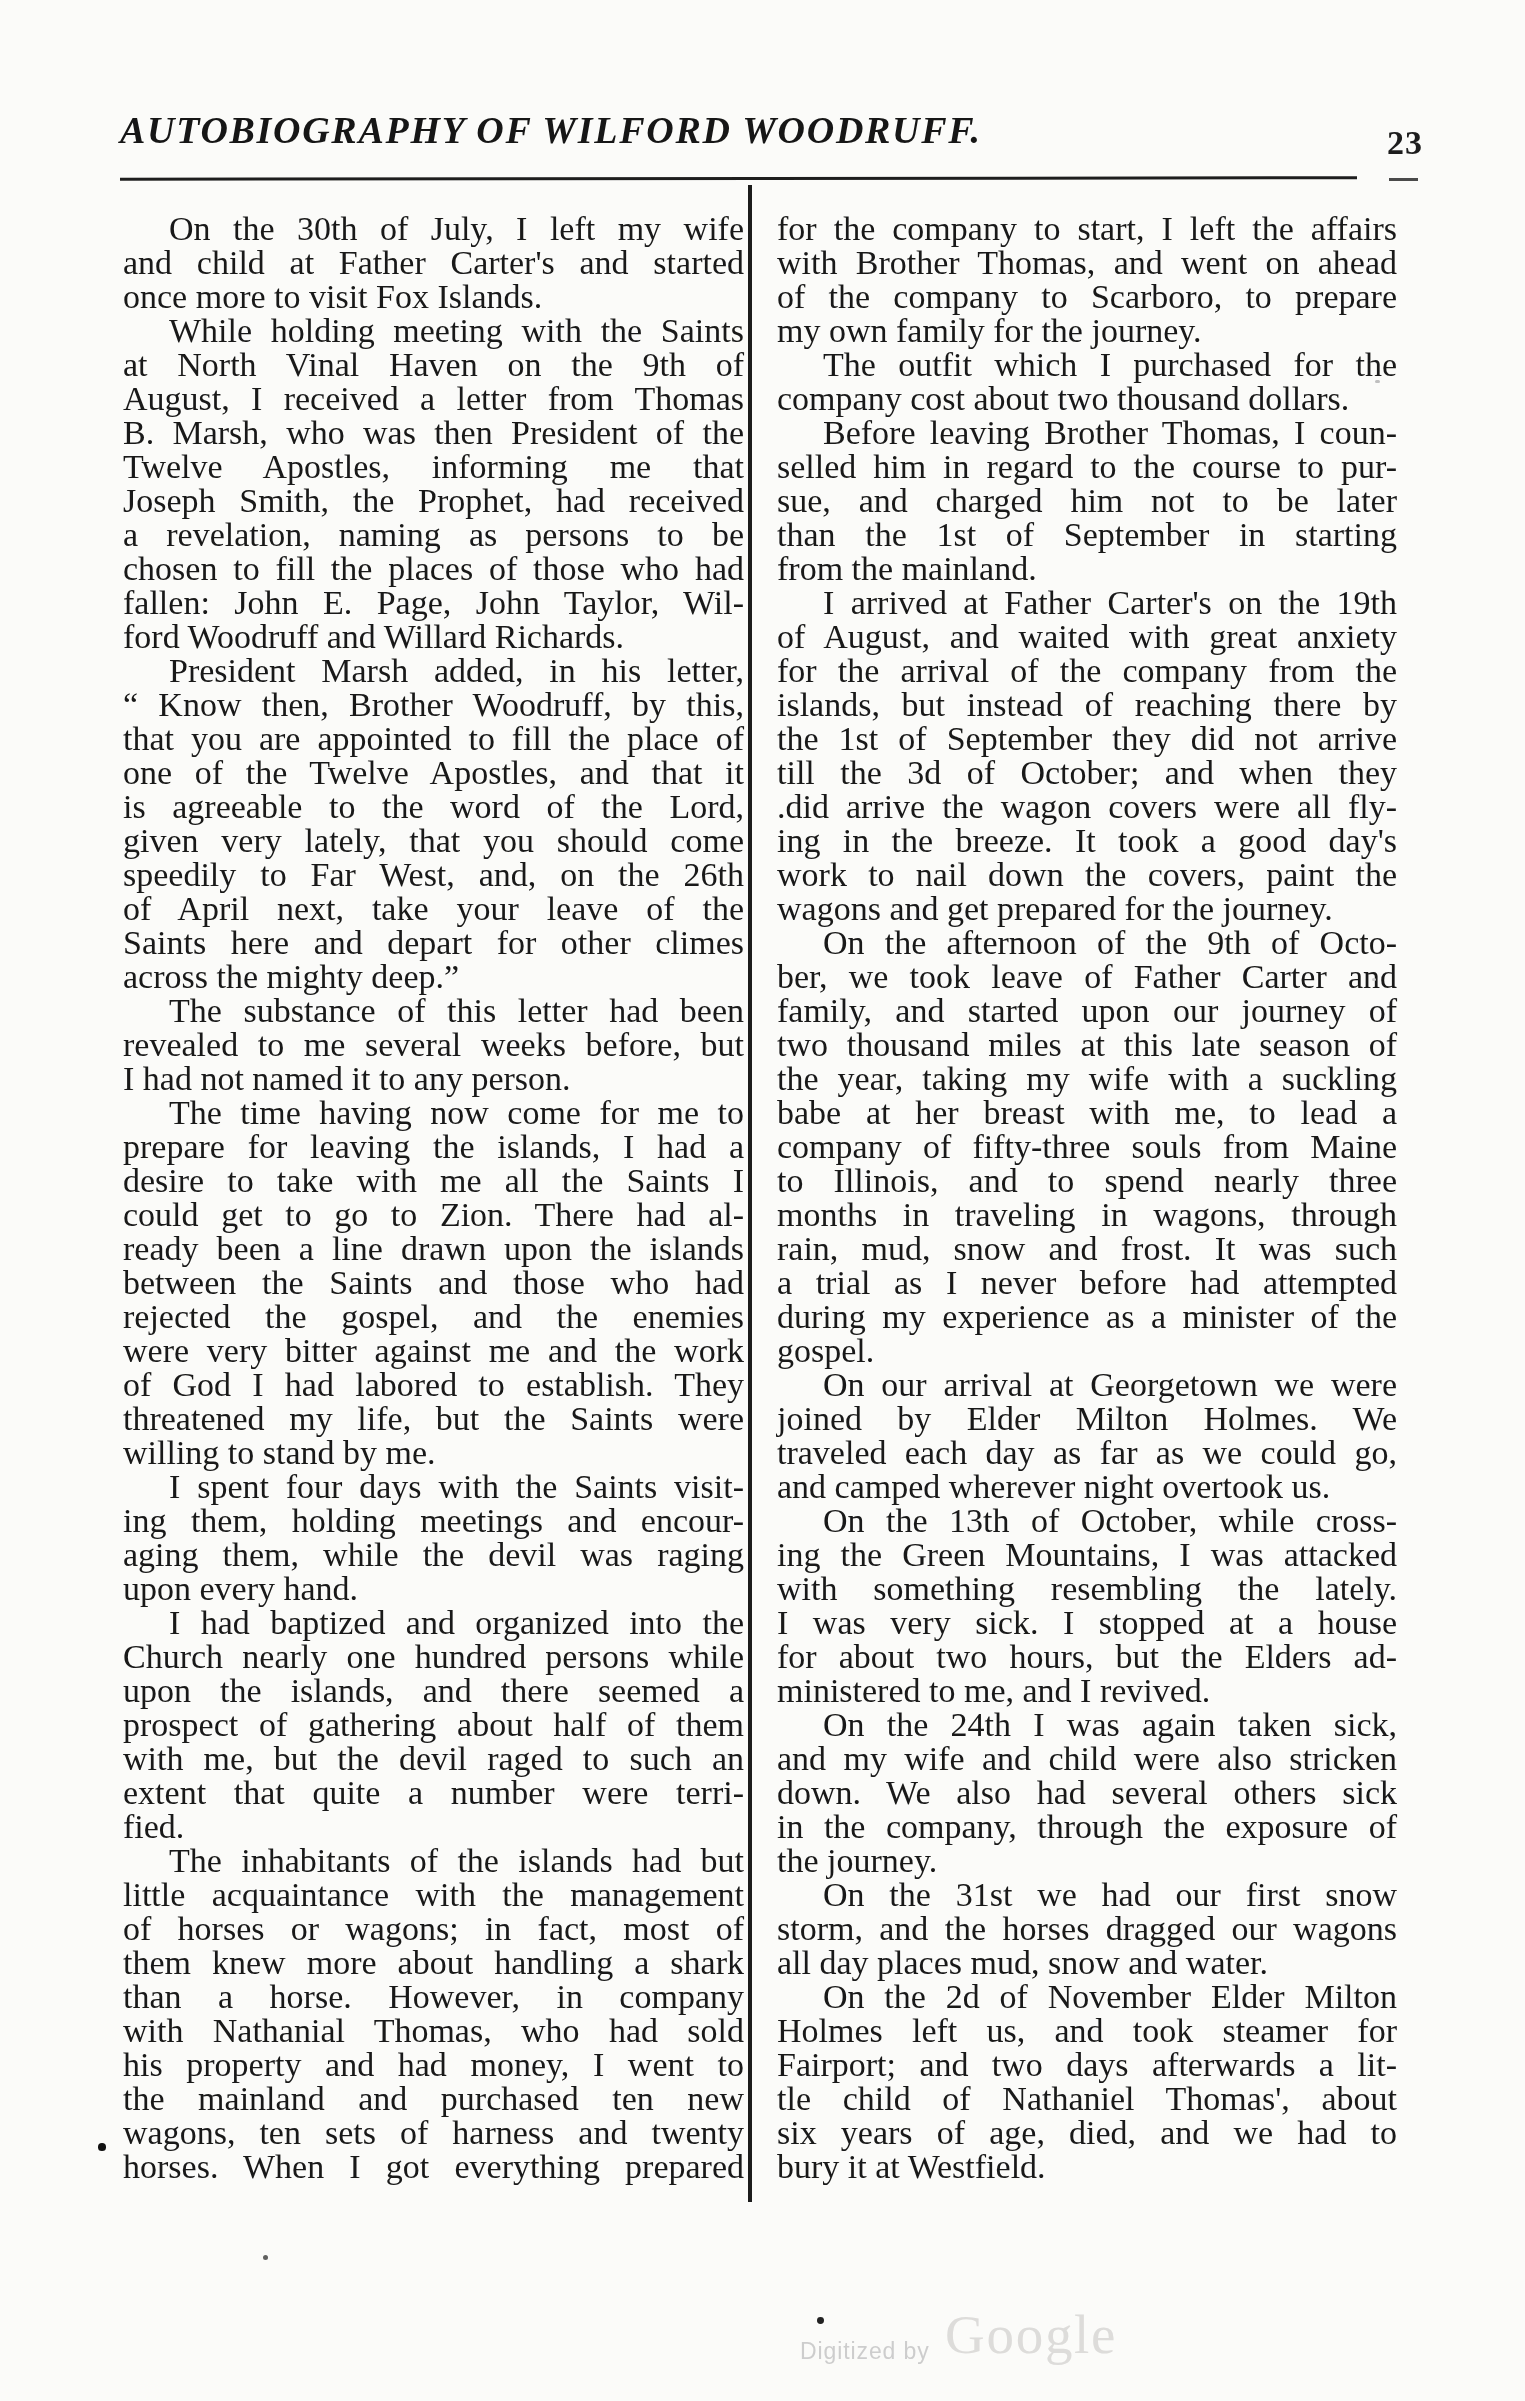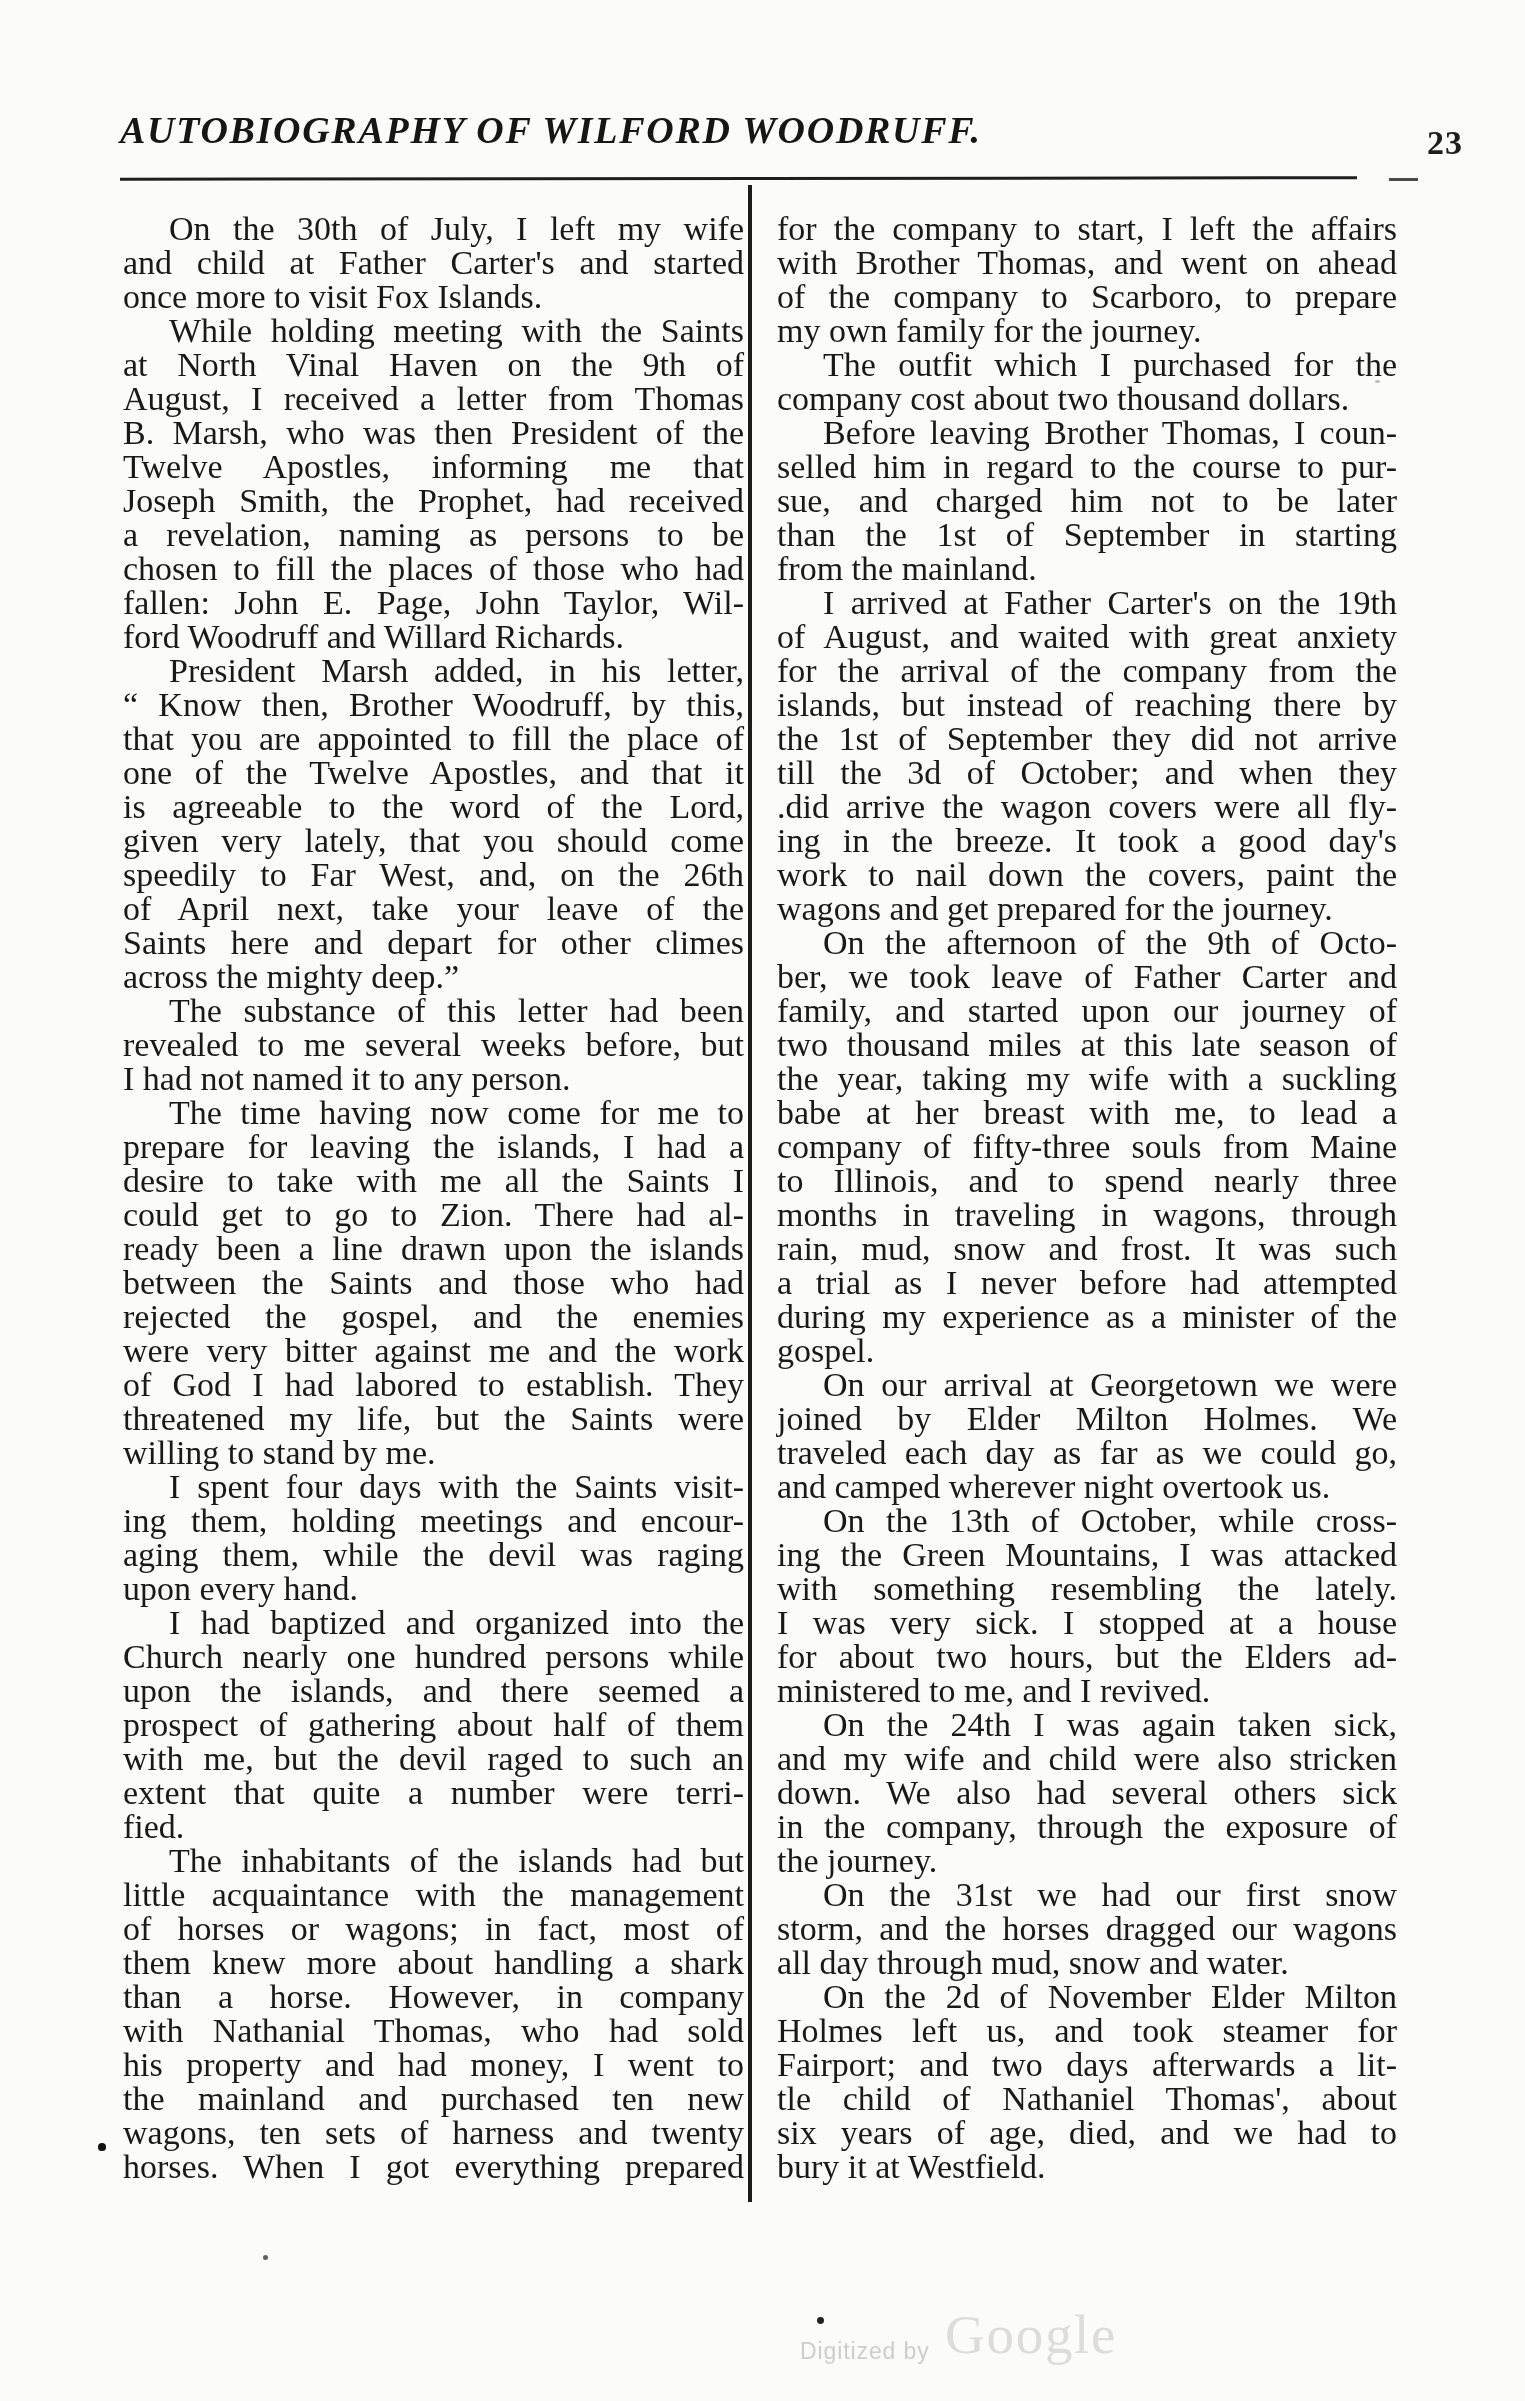--- a/index.html
+++ b/index.html
@@ -17,21 +17,20 @@
     text-align:left;
     font-style:italic;font-weight:bold;
     font-size:38px;line-height:41px;letter-spacing:1.7px;
     color:#161616;
     white-space:nowrap;
   }
   .page-number{
     position:absolute;left:1387px;top:124px;
     font-size:34px;font-weight:bold;color:#1d1d1d;
     letter-spacing:0.9px;
-    margin-left:40px;
   }
   .rule-main{position:absolute;left:120px;top:177px;width:1237px;height:3.4px;background:#1e1e1e;transform:rotate(-0.07deg);}
   .rule-dash{position:absolute;left:1389px;top:178px;width:29px;height:2.6px;background:#4a4a4a;}
   .col-divider{position:absolute;left:748px;top:185px;width:4.3px;height:2017px;background:#1c1c1c;}
   .column{
     position:absolute;top:212px;
     font-size:34px;line-height:34px;
     color:#191919;
   }
   .column.left{left:123px;width:621px;}
@@ -218,21 +217,21 @@
       <div class="para">
         <div class="line indent">On the 24th I was again taken sick,</div>
         <div class="line">and my wife and child were also stricken</div>
         <div class="line">down.   We also had several others sick</div>
         <div class="line">in the company, through the exposure of</div>
         <div class="line endline">the journey.</div>
       </div>
       <div class="para">
         <div class="line indent">On the 31st we had our first snow</div>
         <div class="line">storm, and the horses dragged our wagons</div>
-        <div class="line endline">all day through mud, snow and water.</div>
+        <div class="line endline">all day places mud, snow and water.</div>
       </div>
       <div class="para">
         <div class="line indent">On the 2d of November Elder Milton</div>
         <div class="line">Holmes left us, and took steamer for</div>
         <div class="line">Fairport; and two days afterwards a lit-</div>
         <div class="line">tle child of Nathaniel Thomas', about</div>
         <div class="line">six years of age, died, and we had to</div>
         <div class="line endline">bury it at Westfield.</div>
       </div>
     </div>

